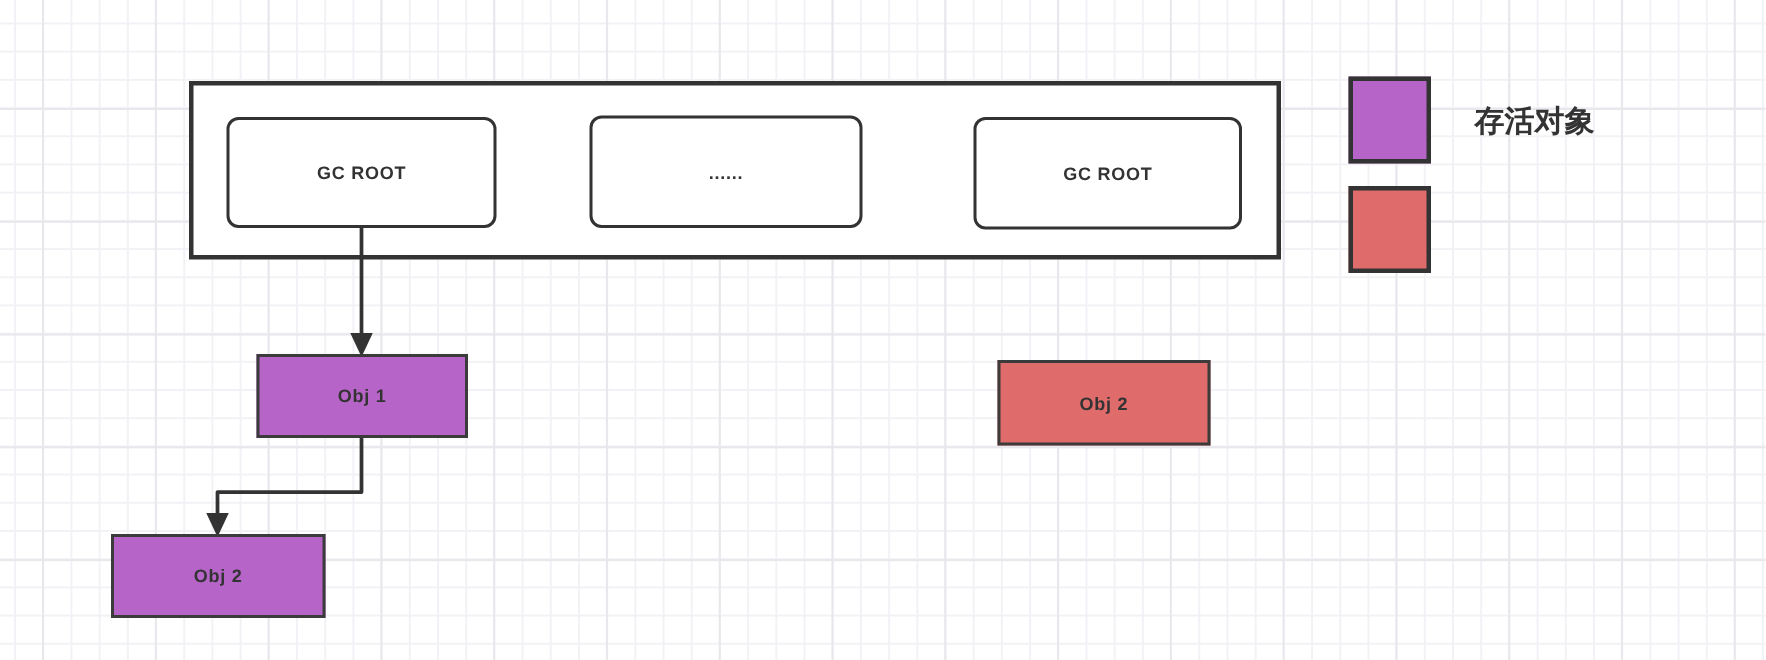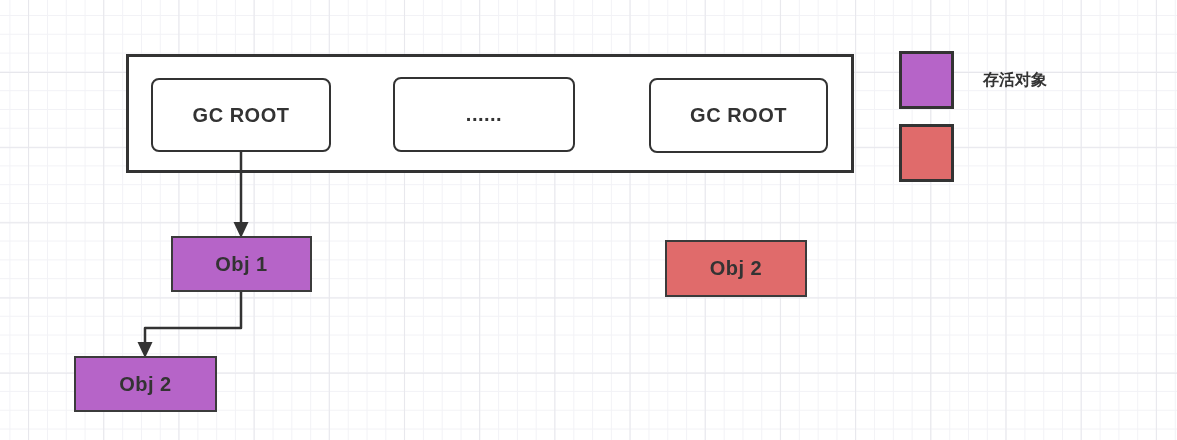--- a/index.html
+++ b/index.html
@@ -22,21 +22,21 @@
     background-size: 75.2px 75.2px, 75.2px 75.2px, 18.8px 18.8px, 18.8px 18.8px;
     background-position: 28px 0, 0 72px, 9.4px 0, 0 15px;
   }
   .abs { position: absolute; }
   .shape {
     display: flex;
     align-items: center;
     justify-content: center;
     color: #333333;
     font-weight: bold;
-    font-size: 20px;
+    font-size: 12px;
     letter-spacing: 0.5px;
   }
   .container-box {
     left: 126px; top: 54px; width: 728px; height: 119px;
     border: 3px solid #333333;
     background: #ffffff;
   }
   .root-box {
     border: 2.5px solid #333333;
     border-radius: 8px;
@@ -58,21 +58,21 @@
   .legend-swatch {
     width: 55px; height: 58px;
     border: 3px solid #333333;
     left: 899px;
   }
   .legend-swatch.live { top: 51px; }
   .legend-swatch.dead { top: 124px; }
   .legend-label {
     left: 983px; width: 120px; height: 58px;
     display: flex; align-items: center;
-    color: #333333; font-weight: bold; font-size: 16px;
+    color: #333333; font-weight: bold; font-size: 20px;
   }
   .legend-label.l1 { top: 51px; }
   .legend-label.l2 { top: 124px; }
 </style>
 </head>
 <body>
 
 <div class="canvas">
 
   <div class="abs shape container-box"></div>

